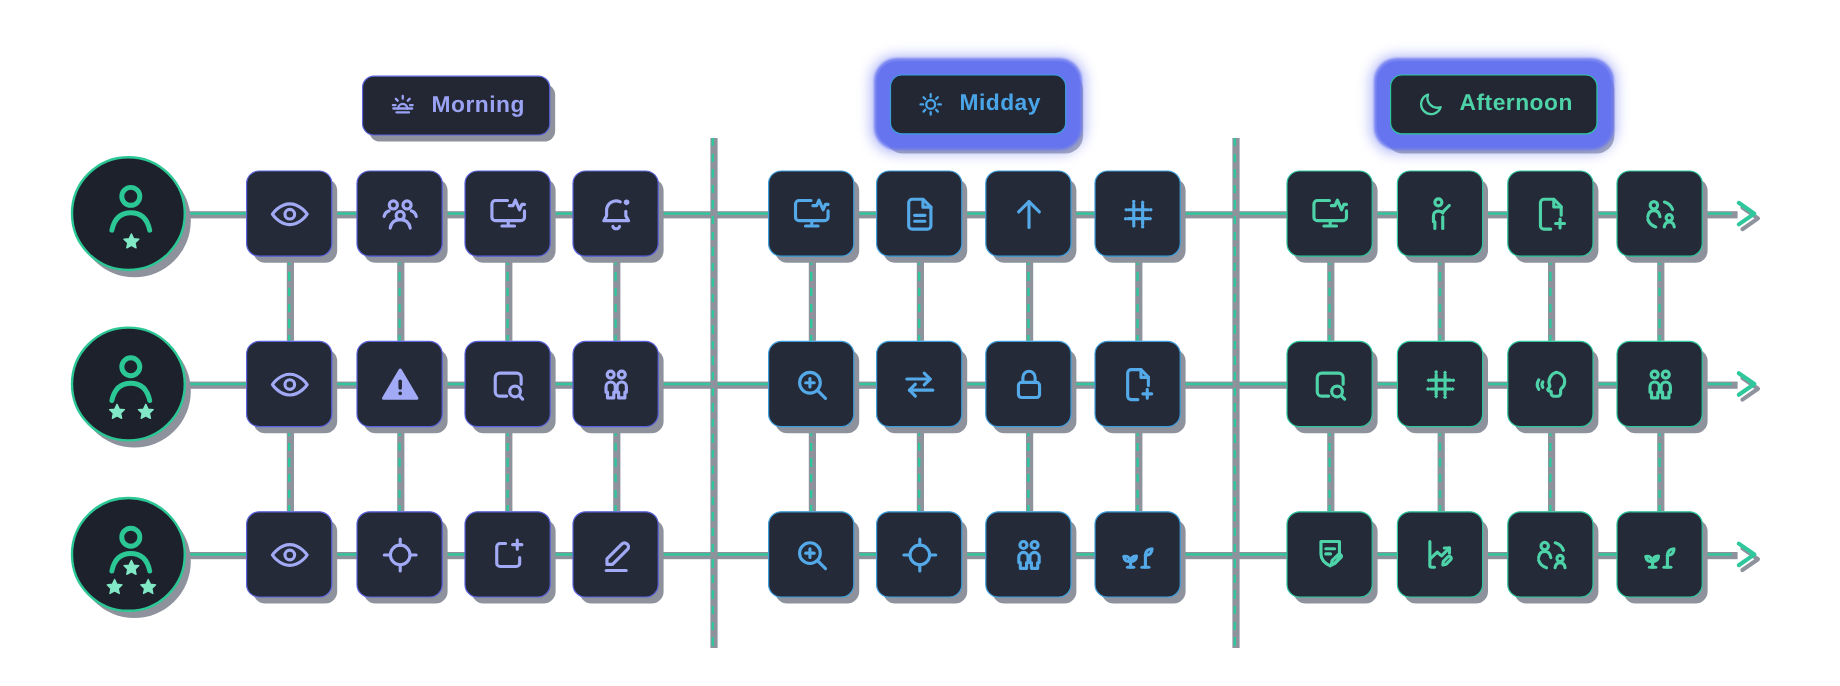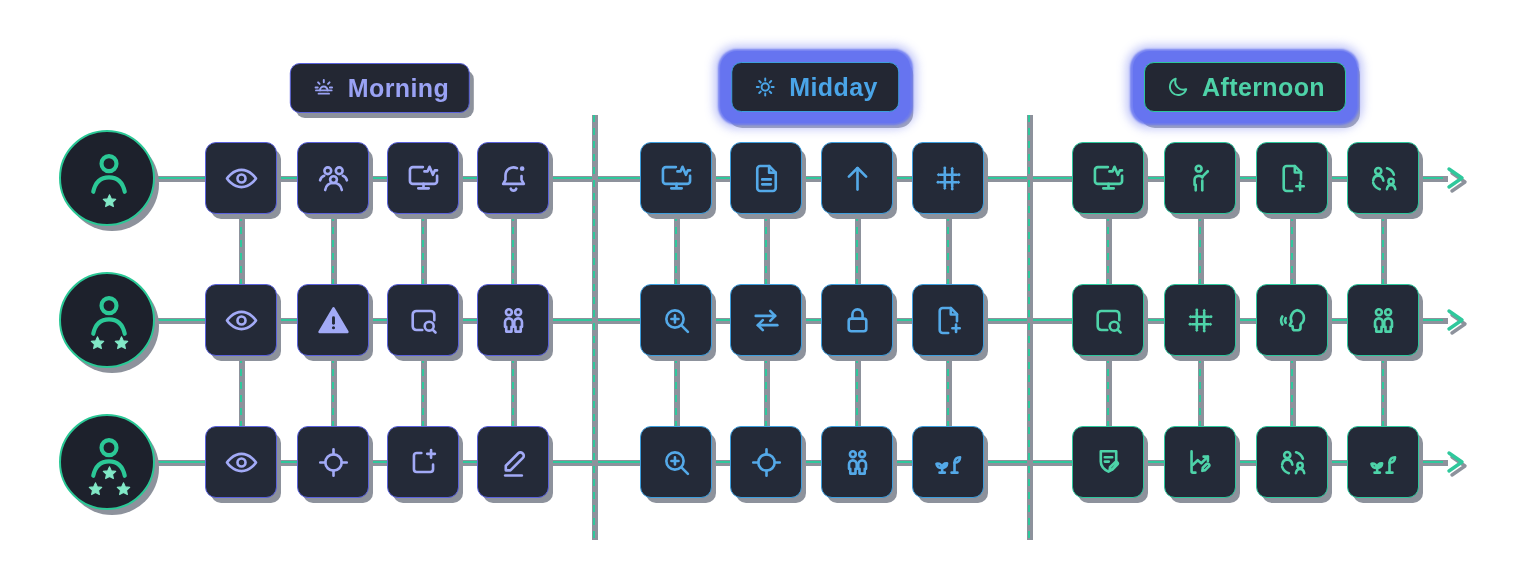--- a/index.html
+++ b/index.html
@@ -9,21 +9,21 @@
   .tile{position:absolute;width:72px;height:72px;border-radius:11px;box-sizing:border-box;
         border:1.7px solid;display:flex;align-items:center;justify-content:center;
         box-shadow:5px 6px 0 -1px #8d929c;cursor:pointer;}
   .tile svg{width:37px;height:37px;display:block;}
   .avatar{position:absolute;width:96px;height:96px;border-radius:50%;box-sizing:border-box;
           border:2px solid;box-shadow:5px 6px 0 -1px #8d929c;}
   .avatar svg.person{position:absolute;left:17px;top:12px;width:62px;height:62px;}
   .star{position:absolute;width:17px;height:17px;}
   .star svg{width:100%;height:100%;display:block;}
   .label{display:inline-flex;align-items:center;gap:11px;height:50px;padding:0 20px;
-         border-radius:10px;font-weight:bold;font-size:25px;letter-spacing:.4px;
+         border-radius:10px;font-weight:bold;font-size:19px;letter-spacing:.4px;
          box-sizing:border-box;border:1.7px solid;white-space:nowrap;cursor:pointer;}
   .label svg{width:26px;height:26px;display:block;}
   .label-abs{position:absolute;top:63px;transform:translateX(-50%);}
   .shadowed{box-shadow:5px 6px 0 -1px #8d929c;}
   .glow{position:absolute;top:51px;transform:translateX(-50%);padding:11px;border-radius:17px;
         box-shadow:0 0 2px 2px rgba(102,116,240,.85),0 0 10px 6px rgba(102,116,240,.40),
                    5px 7px 0 -2px rgba(141,146,156,.75);}
   .arrow{position:absolute;width:36px;height:36px;}
 </style>
 </head>

